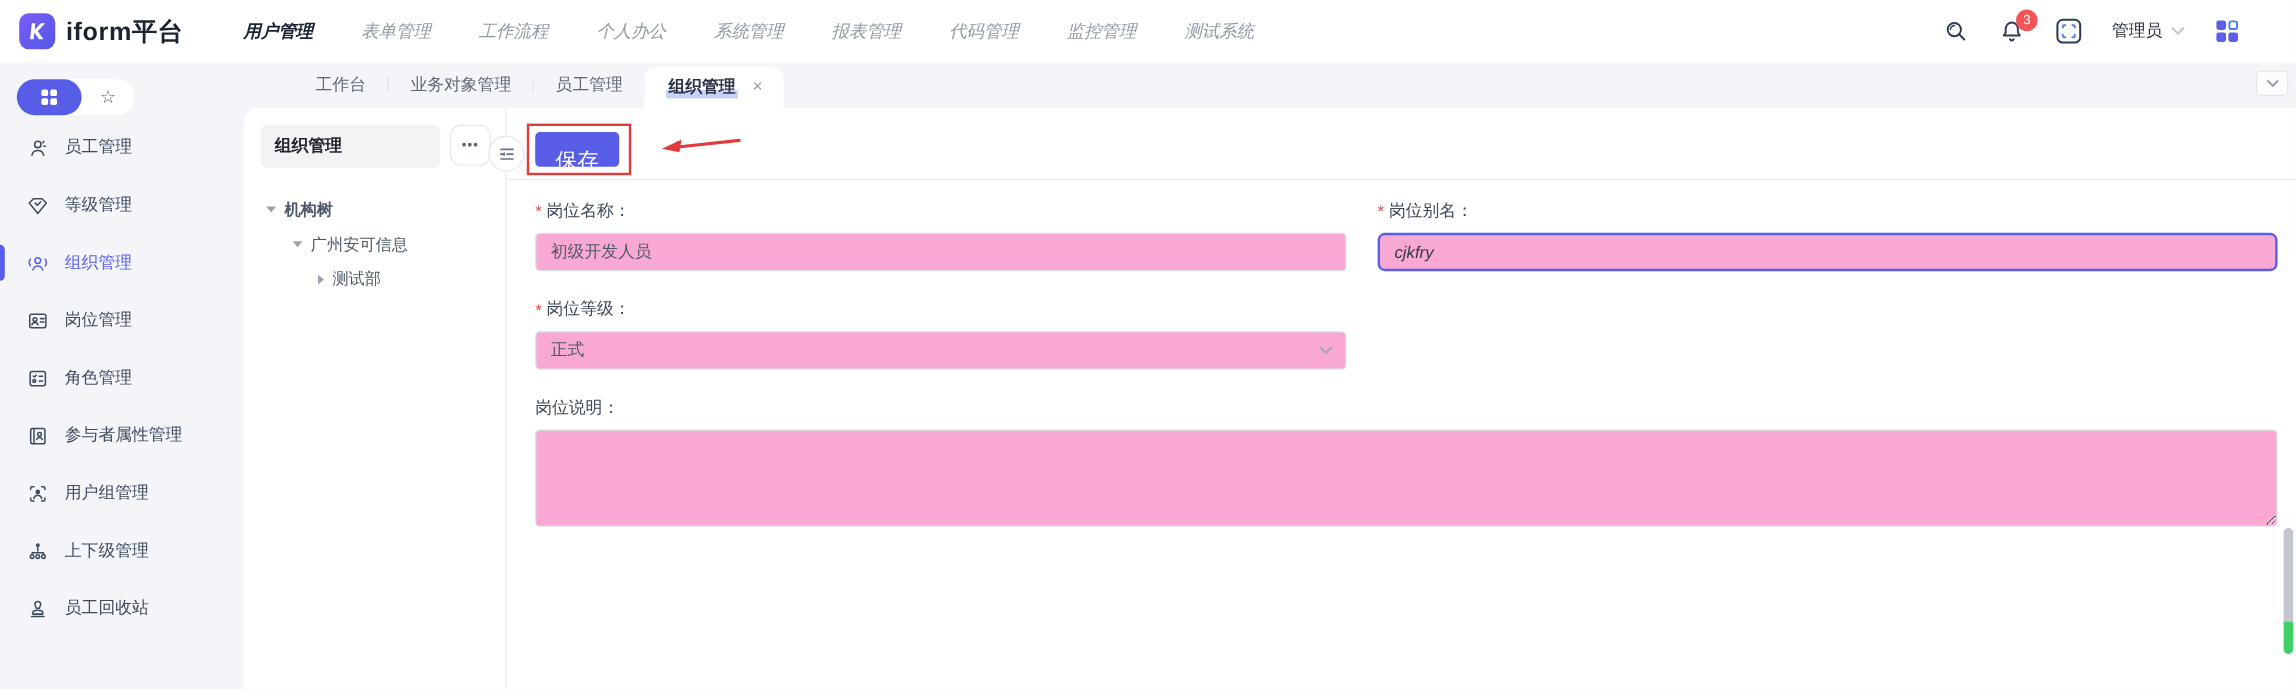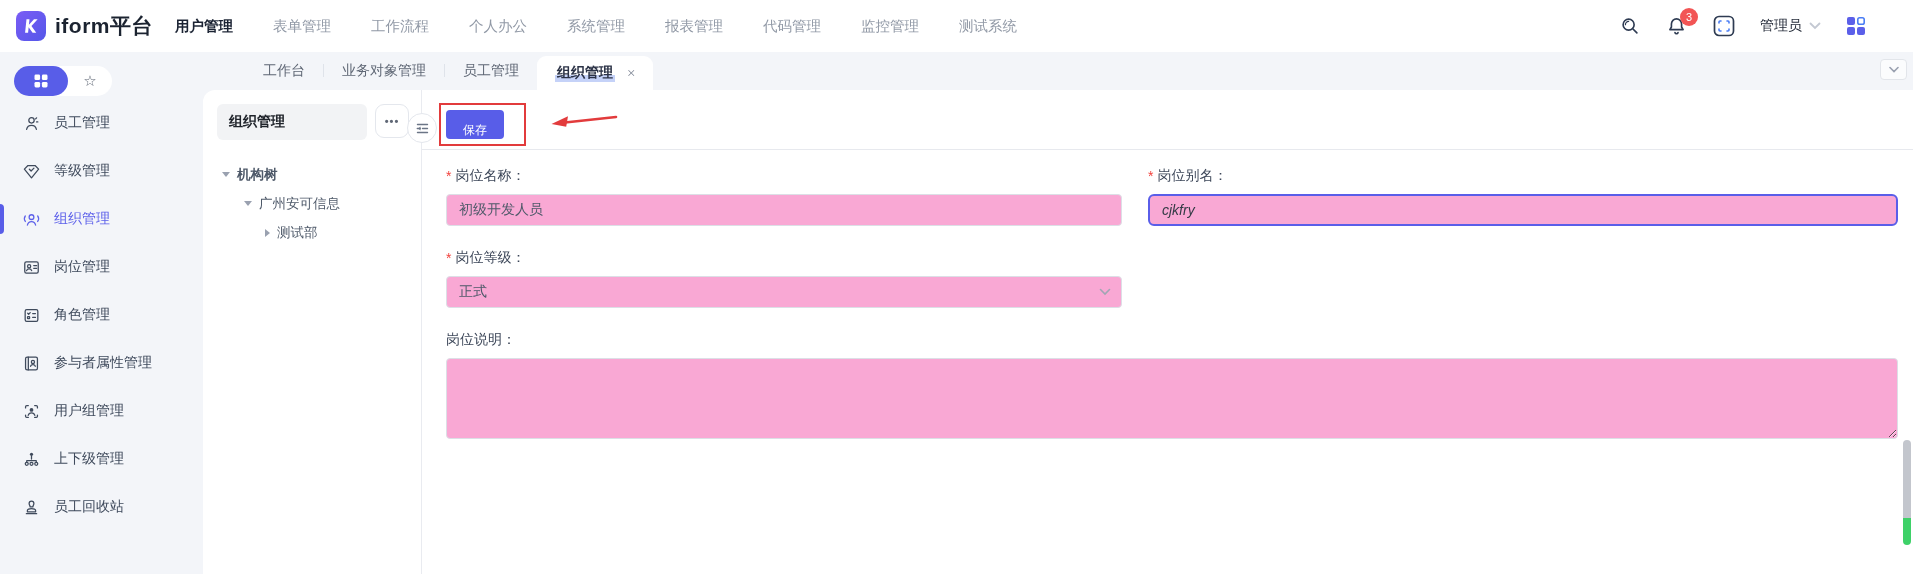--- a/index.html
+++ b/index.html
@@ -8,21 +8,21 @@
   svg { display:block; }
 
   
   .topbar { height:52px; background:#fff; display:flex; align-items:center;
     padding-left:16px; position:relative; z-index:5; }
   .logo { display:flex; align-items:center; gap:9px; }
   .logo-mark { width:30px; height:30px; border-radius:8px;
     background:linear-gradient(135deg,#7a5cf5,#5457e9);
     display:flex; align-items:center; justify-content:center; }
   .logo-text { font-size:21px; font-weight:600; color:#1b2330; letter-spacing:.5px; }
-  .nav { display:flex; gap:40px; margin-left:22px; font-size:14.5px; color:#9199a6; }
+  .nav { display:flex; gap:40px; margin-left:50px; font-size:14.5px; color:#9199a6;font-style:italic; }
   .nav-item { cursor:pointer; white-space:nowrap; }
   .nav-item.active { color:#1b2333; font-weight:700; }
   .top-right { margin-left:auto; display:flex; align-items:center; gap:24px; padding-right:46px; }
   .icon-btn { cursor:pointer; position:relative; display:flex; align-items:center; }
   .badge { position:absolute; top:-7px; right:-10px; min-width:18px; height:18px;
     border-radius:9px; background:#f25555; color:#fff; font-size:11px; line-height:18px;
     text-align:center; padding:0 4px; }
   .user { display:flex; align-items:center; gap:7px; font-size:14px; color:#1f2634;
     font-weight:500; cursor:pointer; }
 
@@ -77,21 +77,21 @@
     border-right:4.5px solid transparent; border-top:5.5px solid #9aa1b0; }
   .caret-right { width:0; height:0; border-top:4.5px solid transparent;
     border-bottom:4.5px solid transparent; border-left:5.5px solid #9aa1b0; }
   .tree-row.sel { background:#edeffc; color:#5d61ea; margin:0 -12px 0 -4px;
     padding-left:72px; border-radius:2px; }
 
   
   .form-pane { flex:1; position:relative; min-width:0; }
   .toolbar { height:60px; border-bottom:1px solid #e7e9ee; position:relative; }
   .save-btn { position:absolute; left:24px; top:20px; height:29px; padding:12px 17px;
-    background:#585de8; color:#fff; border:none; border-radius:4px; font-size:12px;
+    background:#585de8; color:#fff; border:none; border-radius:4px; font-size:18px;
     cursor:pointer; font-family:inherit; }
   .anno-box { position:absolute; left:17px; top:13px; width:87px; height:43px;
     border:2px solid #e23b3c; pointer-events:none; }
   .anno-arrow { position:absolute; left:128px; top:23px; pointer-events:none; }
   .form-body { padding:17px 15px 0 24px; }
   .grid { display:grid; grid-template-columns:676px 1fr; column-gap:26px; }
   .field { margin-bottom:23px; }
   .fld-label { display:flex; align-items:center; gap:4px; font-size:14px; color:#3c4658;
     margin-bottom:9px; }
   .req { color:#f2413c; }

